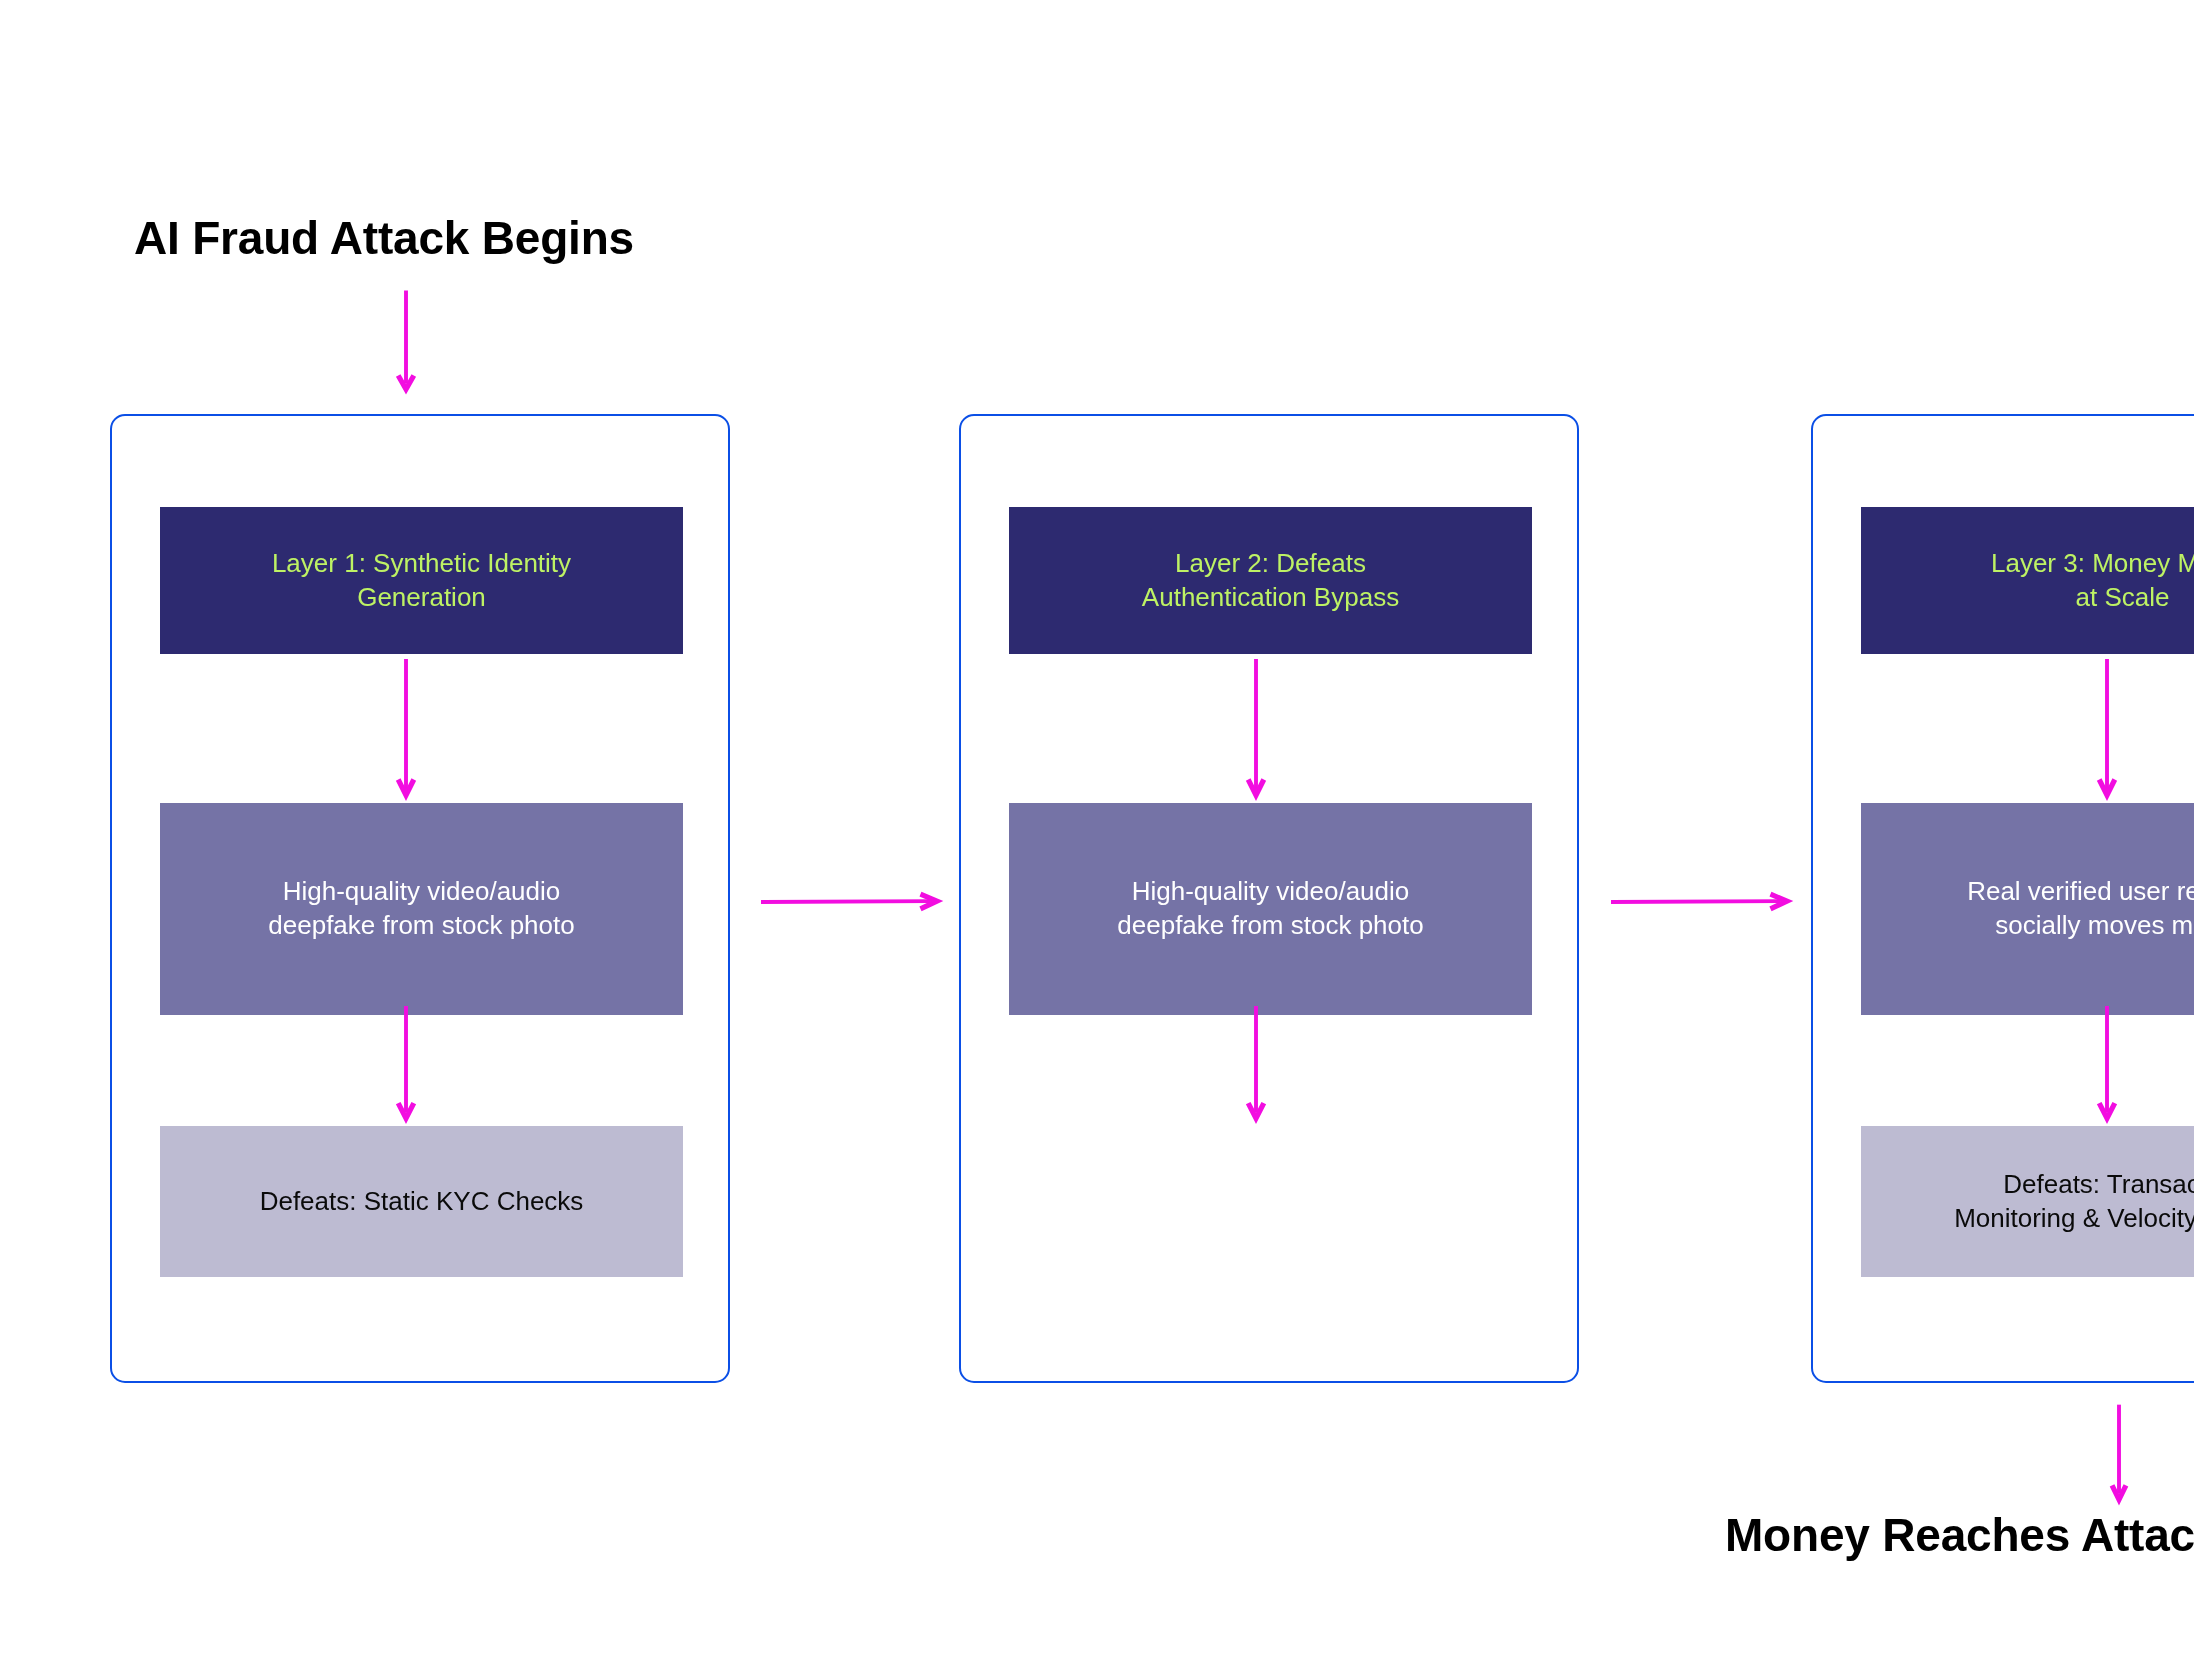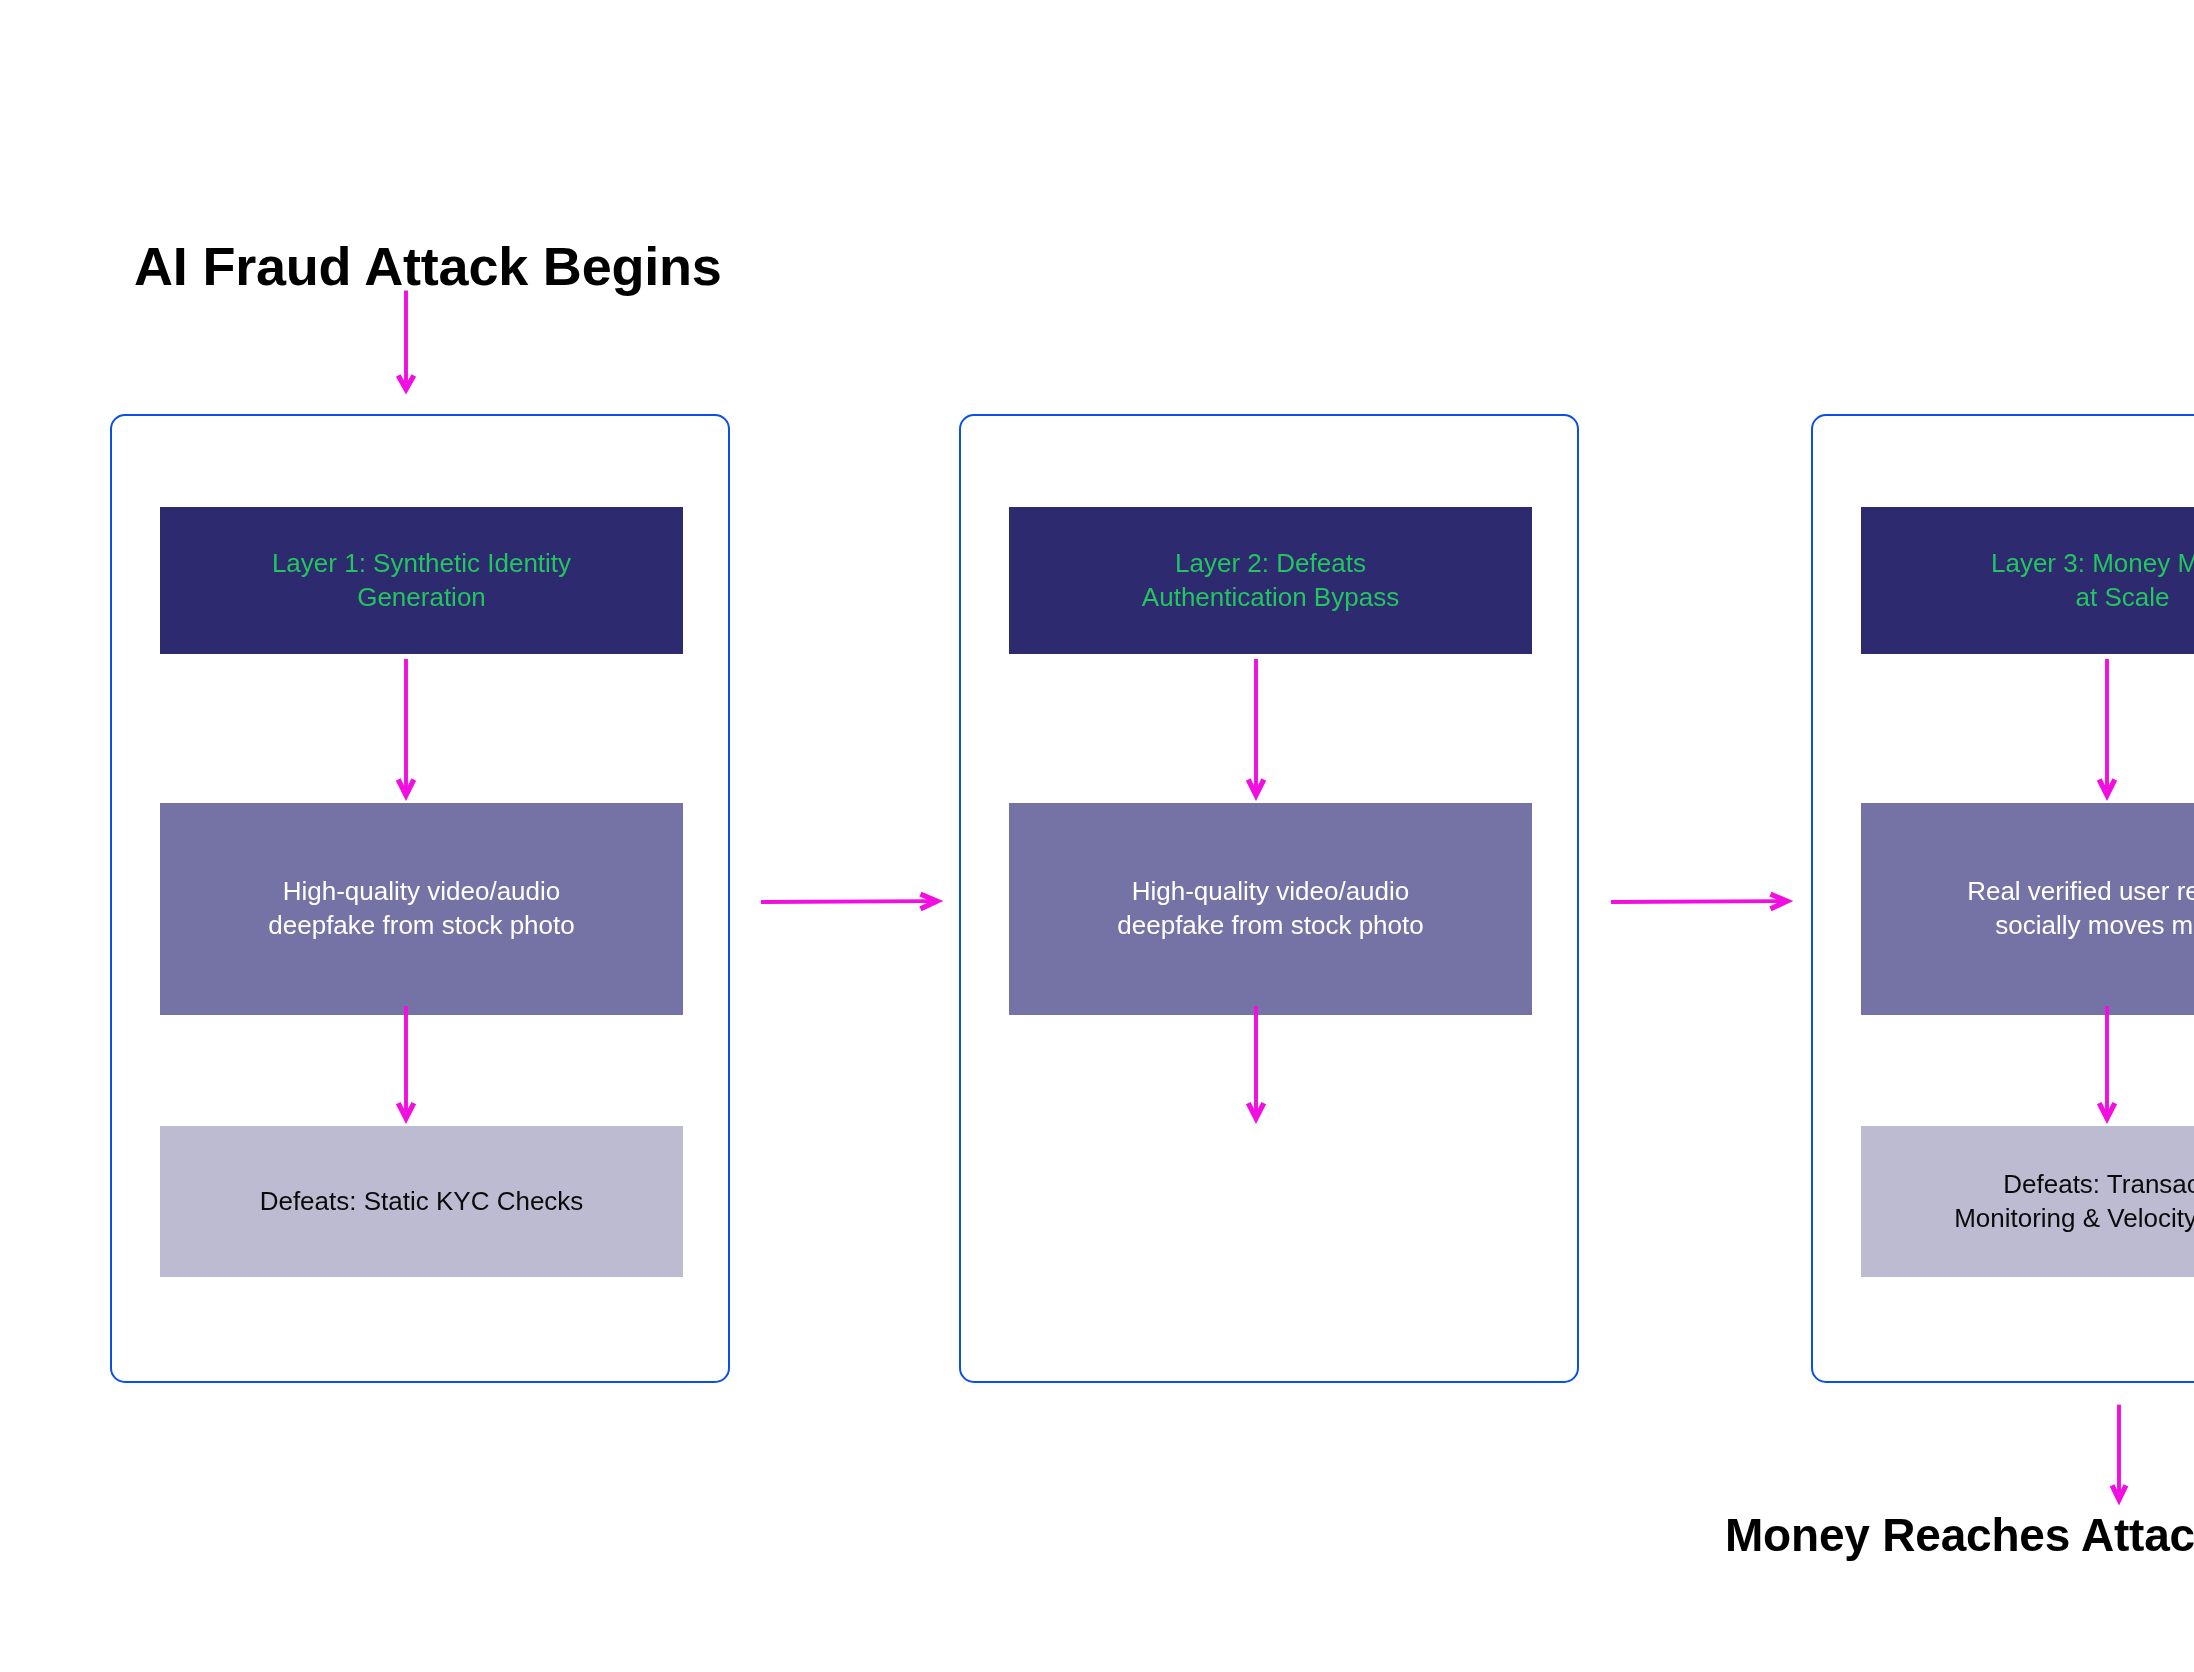--- a/index.html
+++ b/index.html
@@ -26,22 +26,21 @@
     position: absolute;
     color: #000000;
     font-weight: 700;
     letter-spacing: -0.2px;
     white-space: nowrap;
     line-height: 1;
   }
   #start-label {
     left: 134px;
     top: 215px;
-    font-size: 54px;
-    margin-top: 24px;
+    font-size: 46px;
   }
   #end-label {
     left: 1725px;
     top: 1512px;
     font-size: 46px;
   }
 
   
   .card {
     position: absolute;
@@ -69,21 +68,21 @@
     text-align: center;
     padding: 4.4px 17.6px;
     line-height: 1.30;
     font-size: 26px;
     white-space: pre-line;
   }
   .box-header {
     top: 91px;
     height: 147px;
     background: #2D2A70;
-    color: #22c55e;
+    color: #bef264;
   }
   .box-method {
     top: 387px;
     height: 212px;
     background: #7573A6;
     color: #ffffff;
   }
   .box-defeats {
     top: 710px;
     height: 151px;

